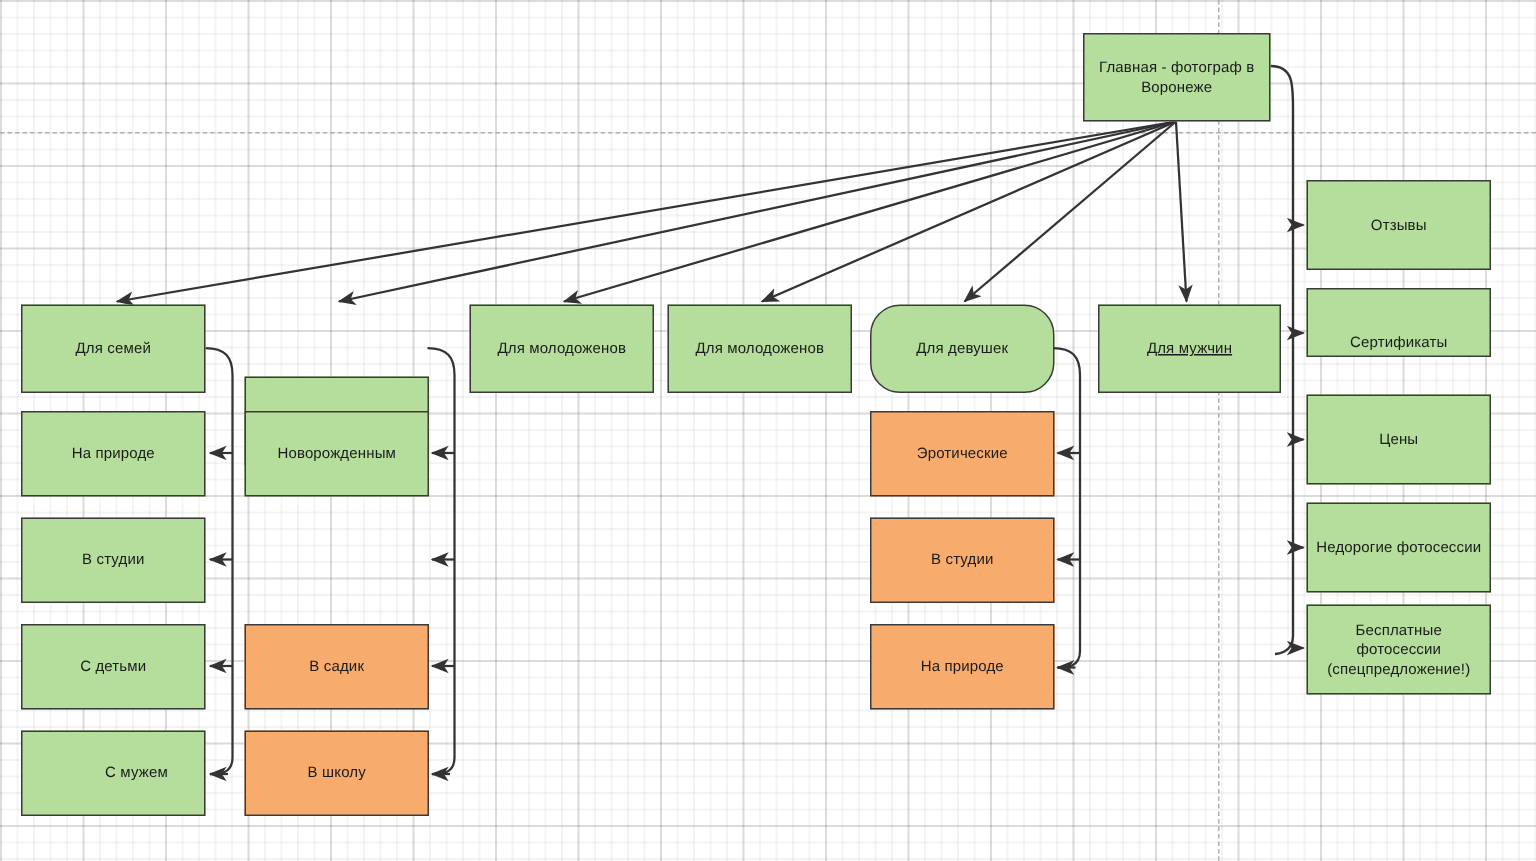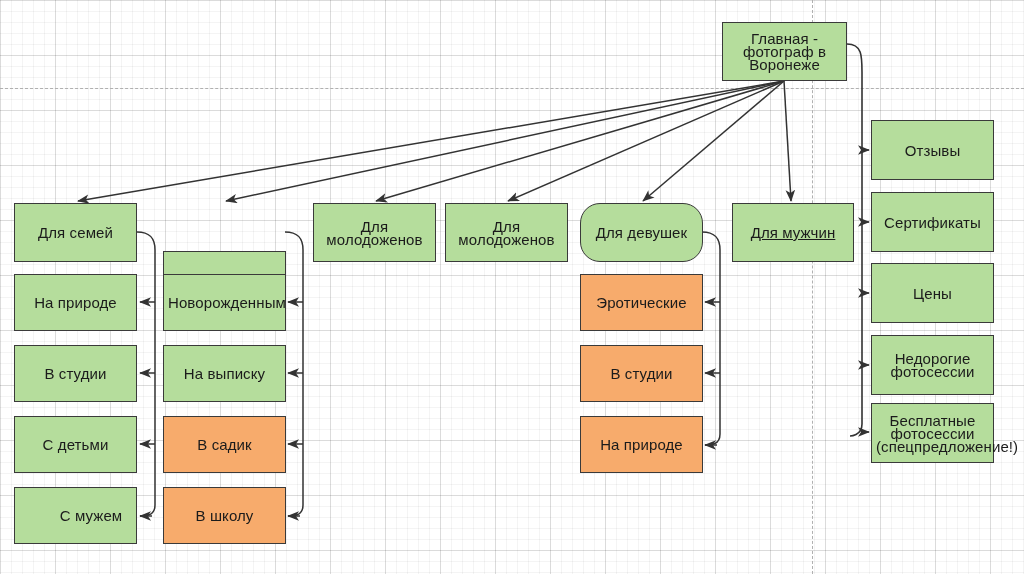--- a/index.html
+++ b/index.html
@@ -34,21 +34,21 @@
   svg#edges{
     position:absolute;left:0;top:0;width:1024px;height:574px;
     pointer-events:none;
   }
   .node{
     position:absolute;
     box-sizing:border-box;
     border:1.6px solid #3a3a3a;
     display:flex;align-items:center;justify-content:center;
     text-align:center;
-    font-size:15px;
+    font-size:10px;
     line-height:13px;
     color:#1b1b1b;
     letter-spacing:0.1px;
     padding:2px 4px;
   }
   .green{background:#b5dd9c;}
   .orange{background:#f7ab6c;}
   .node span{display:block;width:100%;}
 </style>
 </head>
@@ -135,23 +135,20 @@
   <div class="node green" style="left:14px;top:487px;width:123px;height:57px;padding-left:35px;">
     <span>С мужем</span>
   </div>
 
   <div class="node green" style="left:163px;top:203px;width:123px;height:59px;margin-top:48px;">
     <span>Для детей</span>
   </div>
   <div class="node green" style="left:163px;top:274px;width:123px;height:57px;">
     <span>Новорожденным</span>
   </div>
-  <div class="node green" style="left:163px;top:345px;width:123px;height:57px;">
-    <span>На выписку</span>
-  </div>
   <div class="node orange" style="left:163px;top:416px;width:123px;height:57px;justify-content:center;">
     <span>В садик</span>
   </div>
   <div class="node orange" style="left:163px;top:487px;width:123px;height:57px;">
     <span>В школу</span>
   </div>
 
   <div class="node green" style="left:313px;top:203px;width:123px;height:59px;">
     <span>Для молодоженов</span>
   </div>
@@ -173,21 +170,21 @@
     <span>На природе</span>
   </div>
 
   <div class="node green" style="left:732px;top:203px;width:122px;height:59px;text-decoration:underline;">
     <span>Для мужчин</span>
   </div>
 
   <div class="node green" style="left:871px;top:120px;width:123px;height:60px;">
     <span>Отзывы</span>
   </div>
-  <div class="node green" style="left:871px;top:192px;width:123px;height:60px;">
+  <div class="node green" style="left:871px;top:192px;width:123px;height:46px;align-items:flex-end;">
     <span>Сертификаты</span>
   </div>
   <div class="node green" style="left:871px;top:263px;width:123px;height:60px;">
     <span>Цены</span>
   </div>
   <div class="node green" style="left:871px;top:335px;width:123px;height:60px;">
     <span>Недорогие фотосессии</span>
   </div>
   <div class="node green" style="left:871px;top:403px;width:123px;height:60px;">
     <span>Бесплатные фотосессии (спецпредложение!)</span>

